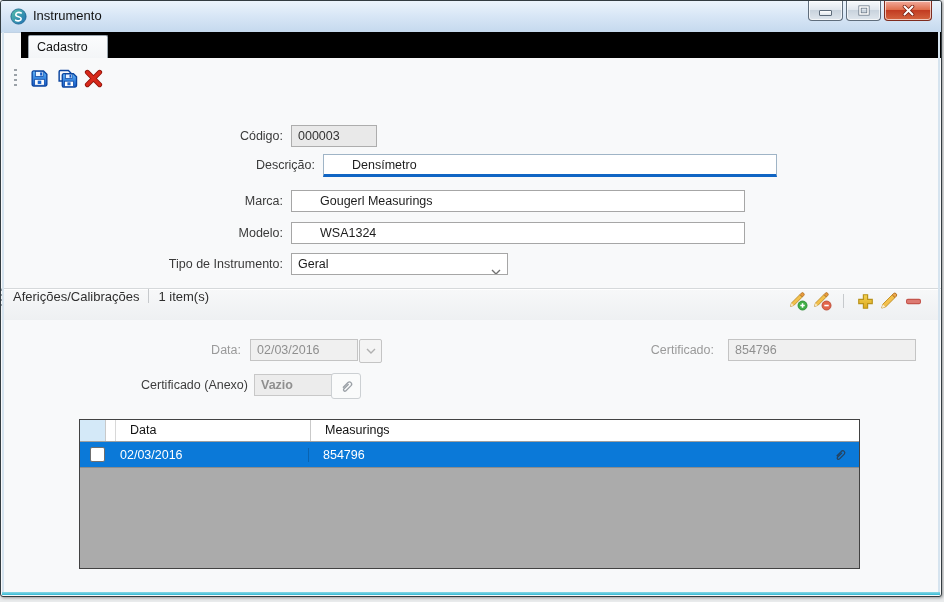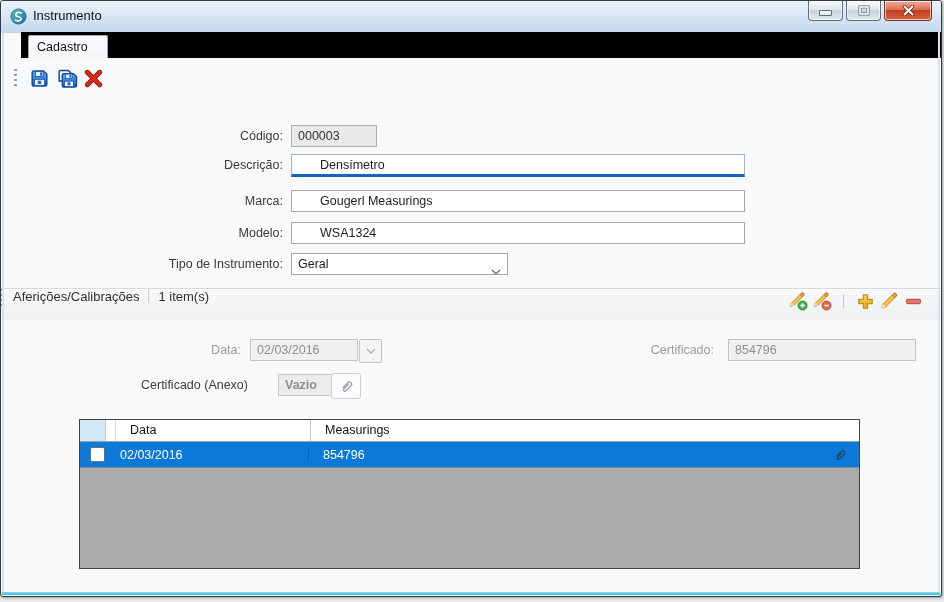--- a/index.html
+++ b/index.html
@@ -187,21 +187,21 @@
             <path d="M3 3 L14 14 M14 3 L3 14" stroke="#d8291b" stroke-width="3" stroke-linecap="round"></path>
           </svg>
         </span>
       </div>
     </div>
 
     <div class="frow" style="top:67px;">
       <span class="flabel">Código:</span>
       <div class="field disabled w-code">000003</div>
     </div>
-    <div class="frow" style="top:96px;">
+    <div class="frow" style="top:96px;margin-left:32px;">
       <span class="flabel">Descrição:</span>
       <div class="field focused w-long">Densímetro</div>
     </div>
     <div class="frow" style="top:132px;">
       <span class="flabel">Marca:</span>
       <div class="field w-long">Gougerl Measurings</div>
     </div>
     <div class="frow" style="top:164px;">
       <span class="flabel">Modelo:</span>
       <div class="field w-long">WSA1324</div>
@@ -282,21 +282,21 @@
               <path d="M1 1 l4 4 4-4" stroke="#b0b0b0" stroke-width="1.4" fill="none"></path>
             </svg>
         </span>
       </div>
       <span class="dlabel" style="left:560px;top:281px;width:153px;">Certificado:</span>
       <div class="dfield" style="left:727px;top:281px;width:174px;">854796</div>
     </div>
 
     <div>
       <span class="dlabel anexo-label" style="left:60px;top:316px;width:187px;">Certificado (Anexo)</span>
-      <div class="dfield anexo-value" style="left:253px;top:316px;width:66px;margin-left:24px;">Vazio</div>
+      <div class="dfield anexo-value" style="left:253px;top:316px;width:66px;">Vazio</div>
       <div class="clip-btn" style="left:330px;top:315px;">
         <span style="display:flex;">
           <svg width="15" height="15" viewBox="0 0 16 16">
             <path d="M4.6 8.8 L9.6 3.8 a2.3 2.3 0 0 1 3.25 3.25 L7.2 12.7 a1.5 1.5 0 0 1 -2.1 -2.1 L9.9 5.8" fill="none" stroke="currentColor" stroke-width="1.4" stroke-linecap="round"></path>
           </svg>
         </span>
       </div>
     </div>
 
     <div class="grid" style="top:361px;">

